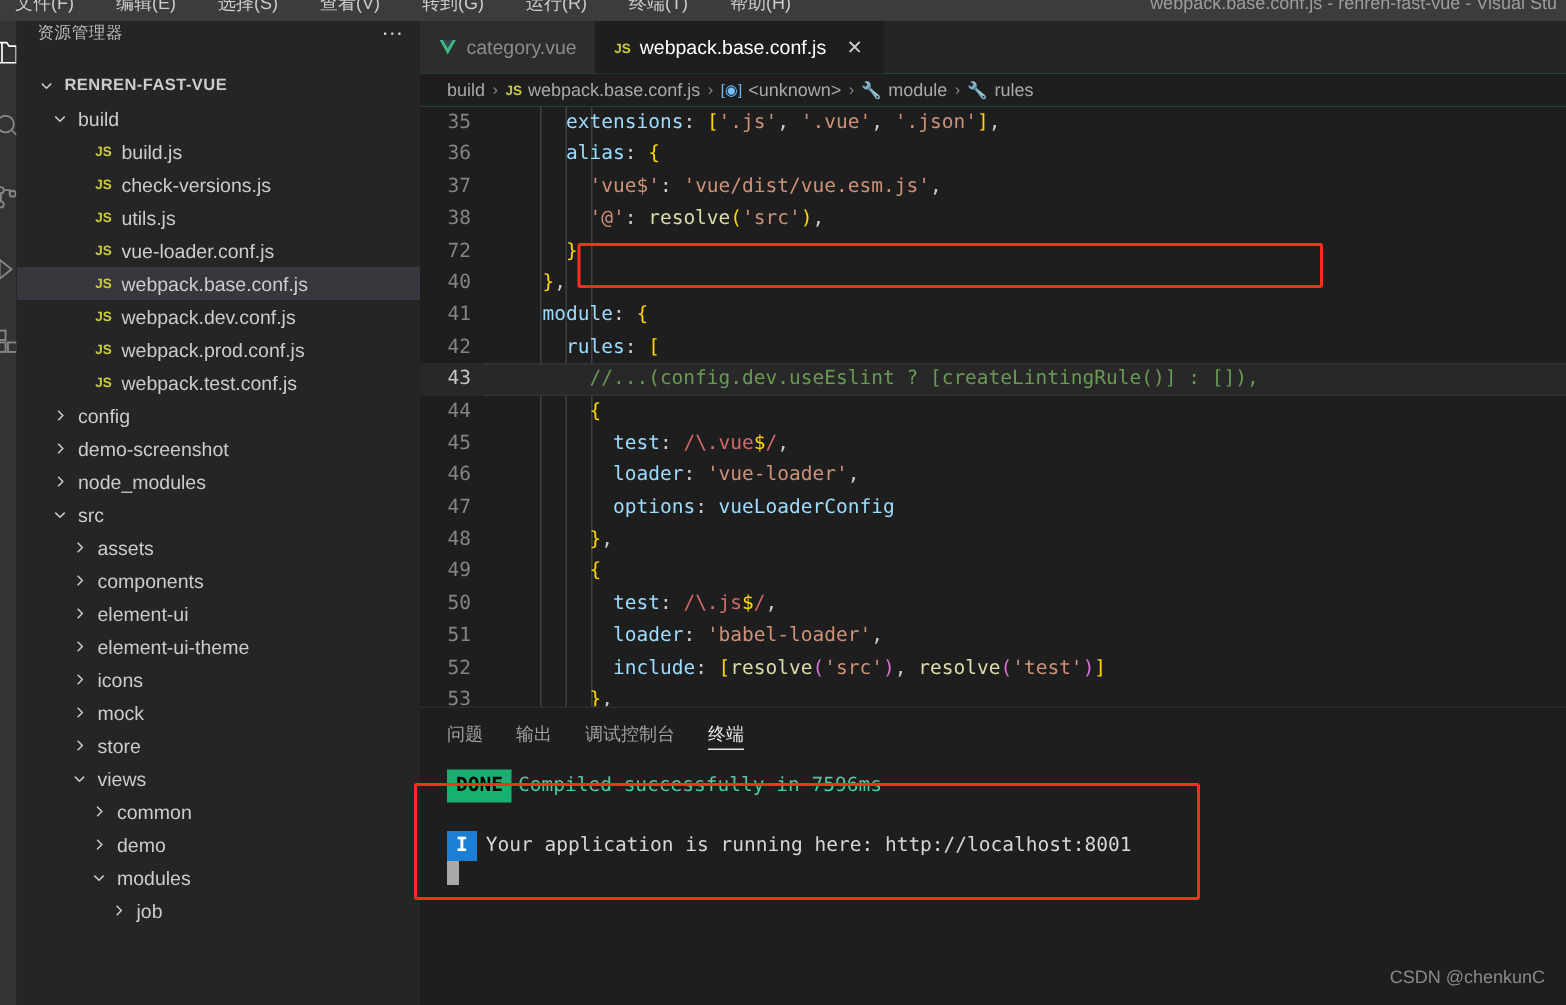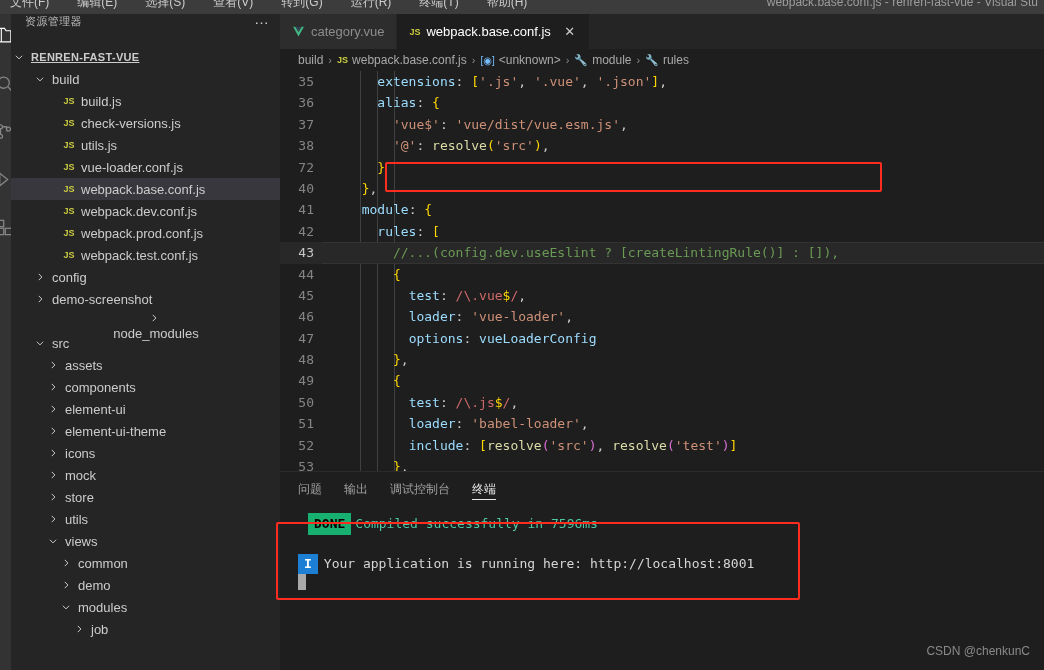--- a/index.html
+++ b/index.html
@@ -105,21 +105,21 @@
     padding-left:18px; font-size:12px; color:#a0a0a0; }
   .ptab { position:relative; height:35px; display:flex; align-items:center;
     cursor:pointer; }
   .ptab.active { color:#e7e7e7; }
   .ptab.active::after { content:""; position:absolute; left:0; right:0;
     bottom:7px; height:1px; background:#e7e7e7; }
   .term { padding:6px 0 0 18px; font-family:"DejaVu Sans Mono", monospace;
     font-size:13px; line-height:20px; }
   .tline { display:flex; align-items:center; white-space:pre; }
   .badge-done { background:#18b070; color:#000000; font-weight:bold;
-    padding:1px 6px; margin-right:4px;margin-left:10px; }
+    padding:1px 6px; margin-right:4px; }
   .msg-green { color:#4ec9a4; }
   .badge-i { background:#1d7fd4; color:#ffffff; font-weight:bold;
     padding:0px 6px; margin-right:6px; }
   .msg-white { color:#d6d6d6; }
   .cursorblk { display:inline-block; width:8px; height:16px;
     background:#a9a9a9; }
 
   .watermark { position:absolute; right:14px; bottom:12px; font-size:12px;
     color:#8a8a8a;margin-top:35px; }
 </style>
@@ -176,21 +176,21 @@
       </svg>
     </div>
   </div>
 
   <div class="sidebar">
     <div class="sb-header">
       <span class="sb-title">资源管理器</span>
       <span class="sb-dots">…</span>
     </div>
     <div class="tree" id="tree">
-        <div class="row" style="padding-left: 0; text-decoration: underline;">
+        <div class="row" style="padding-left: 12px;">
           <span class="chev">
             <svg viewBox="0 0 16 16" fill="none" stroke="currentColor" stroke-width="1.6">
               <path d="M3 6l5 5 5-5"></path>
             </svg>
           </span>
           <span class="label root-label">RENREN-FAST-VUE</span>
         </div>
         <div class="row" style="padding-left: 21px;">
           <span class="chev">
             <svg viewBox="0 0 16 16" fill="none" stroke="currentColor" stroke-width="1.6">
@@ -248,21 +248,21 @@
           <span class="label">config</span>
         </div>
         <div class="row" style="padding-left: 21px;">
           <span class="chev">
             <svg viewBox="0 0 16 16" fill="none" stroke="currentColor" stroke-width="1.6">
               <path d="M6 3l5 5-5 5"></path>
             </svg>
           </span>
           <span class="label">demo-screenshot</span>
         </div>
-        <div class="row" style="padding-left: 21px; flex-direction: column;">
+        <div class="row" style="padding-left: 21px;">
           <span class="chev">
             <svg viewBox="0 0 16 16" fill="none" stroke="currentColor" stroke-width="1.6">
               <path d="M6 3l5 5-5 5"></path>
             </svg>
           </span>
           <span class="label">node_modules</span>
         </div>
         <div class="row" style="padding-left: 21px;">
           <span class="chev">
             <svg viewBox="0 0 16 16" fill="none" stroke="currentColor" stroke-width="1.6">
@@ -319,28 +319,20 @@
           </span>
           <span class="label">mock</span>
         </div>
         <div class="row" style="padding-left: 34px;">
           <span class="chev">
             <svg viewBox="0 0 16 16" fill="none" stroke="currentColor" stroke-width="1.6">
               <path d="M6 3l5 5-5 5"></path>
             </svg>
           </span>
           <span class="label">store</span>
-        </div>
-        <div class="row" style="padding-left: 34px;">
-          <span class="chev">
-            <svg viewBox="0 0 16 16" fill="none" stroke="currentColor" stroke-width="1.6">
-              <path d="M6 3l5 5-5 5"></path>
-            </svg>
-          </span>
-          <span class="label">utils</span>
         </div>
         <div class="row" style="padding-left: 34px;">
           <span class="chev">
             <svg viewBox="0 0 16 16" fill="none" stroke="currentColor" stroke-width="1.6">
               <path d="M3 6l5 5 5-5"></path>
             </svg>
           </span>
           <span class="label">views</span>
         </div>
         <div class="row" style="padding-left: 47px;">

